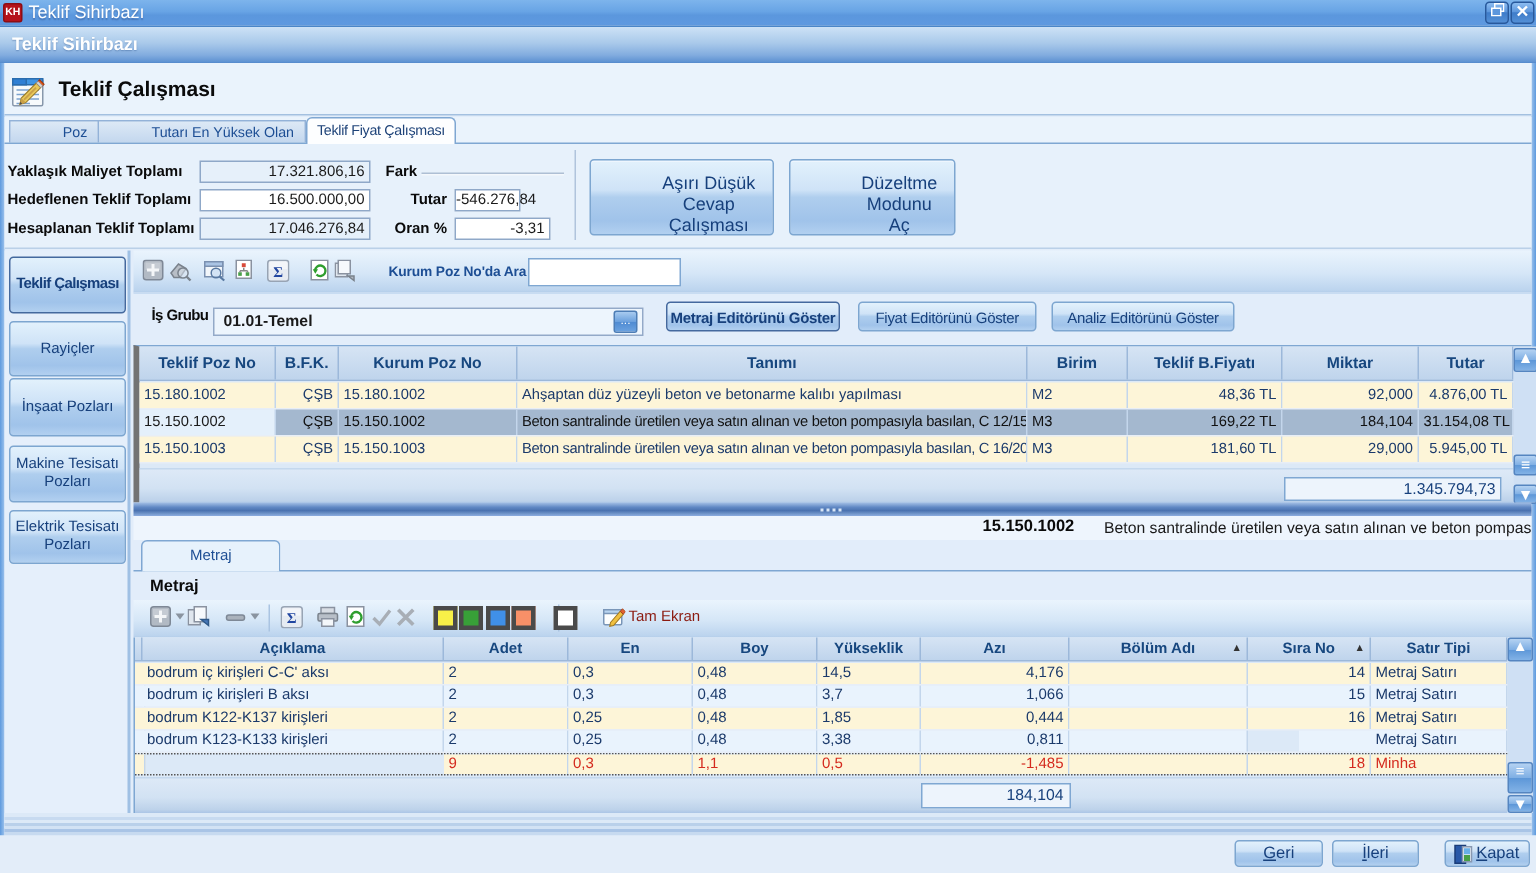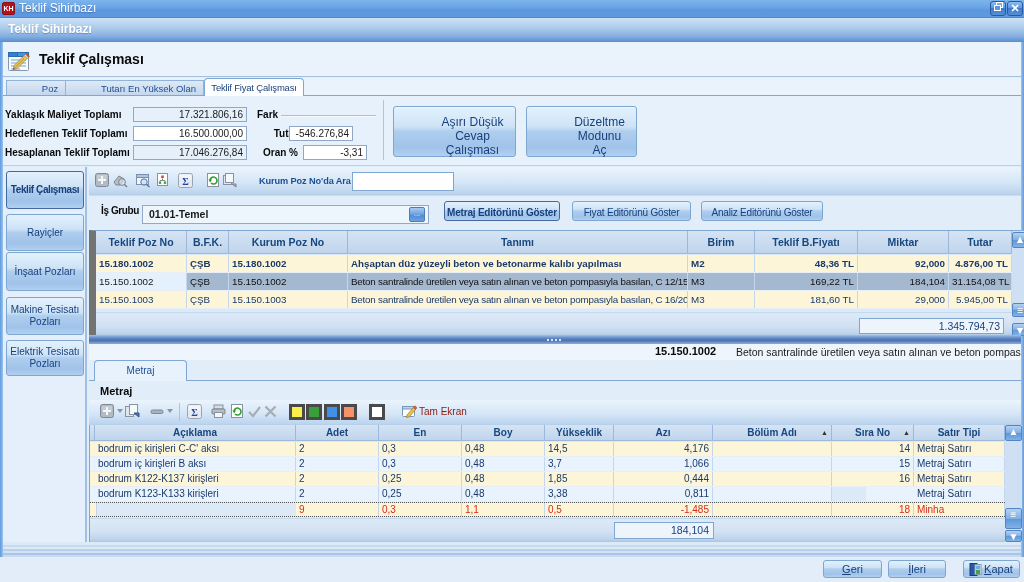--- a/index.html
+++ b/index.html
@@ -65,23 +65,23 @@
 .edbtn { top:201px; height:20px; border:1px solid #7da6d0; border-radius:3px; color:#17407c; text-align:center; line-height:22px;
   background:linear-gradient(#e2f1fc,#cfe3f7 40%,#afceee 50%,#a0c3ea 82%,#b2d0f0); letter-spacing:-0.2px; }
 
 
 .gridhead { background:linear-gradient(#d6e4f4,#bfd4ec); font-weight:bold; color:#17477f; }
 .hcell { position:absolute; top:0; height:100%; border-right:1px solid #9cb8da; text-align:center; }
 .cell { position:absolute; top:0; height:100%; border-right:1px solid #c3d6ec; padding:0 3px; white-space:nowrap; overflow:hidden; }
 .cream { background:#fdf5d8; }
 .lblue { background:#e9f3fd; }
 .right { text-align:right; }
-.center { text-align:left; }
-
-#grid1 { left:89px; top:230px; width:932px; height:105px; border-top:1px solid #7fa7d2; border-left:7px solid #737373; background:#dce9f7; font-size:10.5px; }
+.center { text-align:right; }
+
+#grid1 { left:89px; top:230px; width:932px; height:105px; border-top:1px solid #7fa7d2; border-left:4px solid #737373; background:#dce9f7; font-size:10.5px; }
 #g1head { left:0; top:0; width:916px; height:23px; border-bottom:1px solid #9cb8da; font-size:10.5px; }
 #g1head .hcell { line-height:22px; }
 .g1row { left:0; width:916px; height:18px; border-bottom:1px solid #e8eef6; font-size:9.8px; }
 .g1row .cell { line-height:17px; }
 #g1sum { left:0; top:81px; width:916px; height:24px; background:linear-gradient(#dde9f7,#d2e2f3 55%,#bdd2ea 90%,#abc5e6); border-top:1px solid #c4d8ee; }
 #g1sumbox { position:absolute; left:763px; top:5px; width:145px; height:16px; background:#edf4fc; border:1px solid #7fa7d2; text-align:right; line-height:14px; padding-right:3px; color:#17407c; }
 
 
 
 .vscroll { position:absolute; background:#cfe0f4; }
@@ -168,21 +168,21 @@
   <div id="summary" class="abs"></div>
   <div class="abs slabel" style="left:5px;top:109px;">Yaklaşık Maliyet Toplamı</div>
   <div class="abs slabel" style="left:5px;top:128px;">Hedeflenen Teklif Toplamı</div>
   <div class="abs slabel" style="left:5px;top:147px;">Hesaplanan Teklif Toplamı</div>
   <div class="abs sbox" style="left:133px;top:107px;">17.321.806,16</div>
   <div class="abs sbox white" style="left:133px;top:126px;">16.500.000,00</div>
   <div class="abs sbox" style="left:133px;top:145px;">17.046.276,84</div>
   <div class="abs slabel" style="left:257px;top:109px;">Fark</div>
   <div class="abs" style="left:281px;top:115px;width:95px;height:2px;border-top:1px solid #aebfd4;border-bottom:1px solid #f4f8fc;"></div>
   <div class="abs slabel" style="left:268px;top:128px;width:30px;text-align:right;">Tutar</div>
-  <div class="abs sbox white" style="left:289px;top:126px;width:64px;">-546.276,84</div>
+  <div class="abs sbox white" style="left:303px;top:126px;width:44px;">-546.276,84</div>
   <div class="abs slabel" style="left:256px;top:147px;width:42px;text-align:right;">Oran %</div>
   <div class="abs sbox white" style="left:303px;top:145px;width:64px;">-3,31</div>
   <div class="abs" style="left:383px;top:100px;width:1px;height:60px;background:#b0c4dc;"></div>
   <div class="abs bigbtn" style="left:393px;top:106px;width:123px;height:51px;padding-top:8px;">Aşırı Düşük Cevap<br>Çalışması</div>
   <div class="abs bigbtn" style="left:526px;top:106px;width:111px;height:51px;padding-top:8px;">Düzeltme Modunu<br>Aç</div>
 
   <div id="sidebar" class="abs"></div>
   <div class="abs sbtn" style="top:171px;height:38px;font-weight:bold;border-color:#44699e;letter-spacing:-0.4px;font-size:10px;white-space:nowrap;">Teklif Çalışması</div>
   <div class="abs sbtn" style="top:214px;height:37px;">Rayiçler</div>
   <div class="abs sbtn" style="top:252px;height:39px;">İnşaat Pozları</div>
@@ -250,21 +250,21 @@
     <div id="g1head" class="abs gridhead">
       <div class="hcell" style="left:0;width:91px;">Teklif Poz No</div>
       <div class="hcell" style="left:91px;width:42px;">B.F.K.</div>
       <div class="hcell" style="left:133px;width:119px;">Kurum Poz No</div>
       <div class="hcell" style="left:252px;width:340px;">Tanımı</div>
       <div class="hcell" style="left:592px;width:67px;">Birim</div>
       <div class="hcell" style="left:659px;width:103px;">Teklif B.Fiyatı</div>
       <div class="hcell" style="left:762px;width:91px;">Miktar</div>
       <div class="hcell" style="left:853px;width:63px;">Tutar</div>
     </div>
-    <div class="abs g1row" style="top:24px;font-weight:bold;">
+    <div class="abs g1row" style="top:24px;">
       <div class="cell cream" style="left:0;width:91px;">15.180.1002</div>
       <div class="cell cream center" style="left:91px;width:42px;">ÇŞB</div>
       <div class="cell cream" style="left:133px;width:119px;">15.180.1002</div>
       <div class="cell cream" style="left:252px;width:340px;">Ahşaptan düz yüzeyli beton ve betonarme kalıbı yapılması</div>
       <div class="cell cream" style="left:592px;width:67px;">M2</div>
       <div class="cell cream right" style="left:659px;width:103px;">48,36 TL</div>
       <div class="cell cream right" style="left:762px;width:91px;">92,000</div>
       <div class="cell cream right" style="left:853px;width:63px;">4.876,00 TL</div>
     </div>
     <div class="abs g1row" style="top:42px;">

